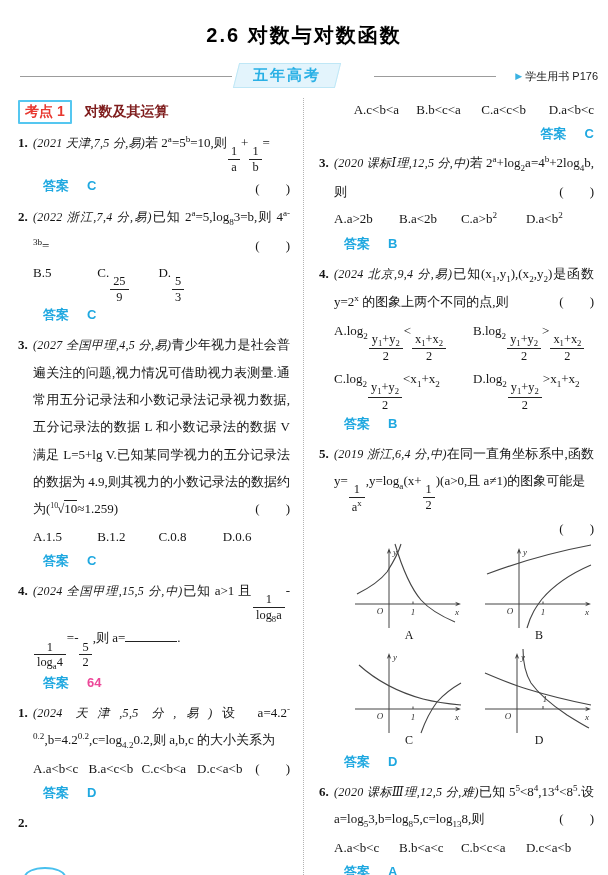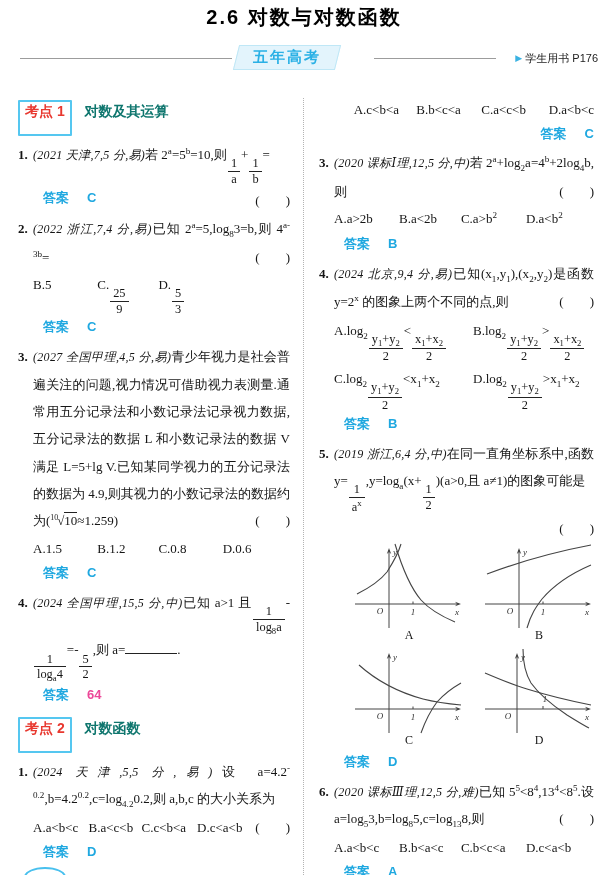--- a/index.html
+++ b/index.html
@@ -1,43 +1,43 @@
 <!DOCTYPE html>
 <html lang="zh"><head>
 <meta charset="utf-8">
 <style>
   html,body{margin:0;padding:0;background:#fff;}
   body{width:608px;height:875px;overflow:hidden;font-family:"Liberation Serif","DejaVu Serif",serif;
        font-size:13px;color:#151515;position:relative;}
   .page{position:absolute;inset:0;background:#fff;}
   
-  .title{margin:0;padding-top:4px;text-align:center;font-family:"Liberation Sans","DejaVu Sans",sans-serif;
+  .title{margin:0;padding-top:22px;text-align:center;font-family:"Liberation Sans","DejaVu Sans",sans-serif;
          font-weight:bold;font-size:20px;letter-spacing:2px;color:#000;}
   .bannerrow{position:relative;height:38px;margin-top:10px;}
   .rule{position:absolute;top:17px;height:1px;background:#9c9c9c;}
   .rule.l{left:20px;width:212px;}
   .rule.r{left:374px;width:122px;}
   .banner{position:absolute;left:236px;top:4px;background:#e3f4fc;border:1px solid #bfe7f6;
           transform:skewX(-14deg);padding:2px 16px;}
   .bannertext{display:inline-block;transform:skewX(14deg);font-family:"Liberation Sans","DejaVu Sans",sans-serif;
           font-weight:bold;font-size:15px;color:#29b0e5;letter-spacing:2px;}
   .pageref{position:absolute;right:10px;top:10px;font-family:"Liberation Sans","DejaVu Sans",sans-serif;
           font-size:11px;color:#222;}
   .arrow{color:#3ab2e2;font-size:9px;margin-right:3px;vertical-align:1px;}
   
   .cols{position:absolute;top:96px;left:0;right:0;bottom:0;}
   .divider{position:absolute;left:303px;top:2px;bottom:0;border-left:1px dotted #b3b3b3;}
   .col{position:absolute;top:0;bottom:0;overflow:hidden;}
   .col.left{left:18px;width:272px;}
   .col.right{left:319px;width:275px;}
   
   .kaodian{margin:4px 0 5px;font-family:"Liberation Sans","DejaVu Sans",sans-serif;font-weight:bold;font-size:14px;}
-  .kbadge{display:inline-block;border:2px solid #55c7f0;border-radius:1px;padding:0 5px 13px;color:#e8382f;
+  .kbadge{display:inline-block;border:2px solid #55c7f0;border-radius:1px;padding:0 5px 1px;color:#e8382f;
           margin-right:9px;line-height:1.35;}
-  .ktitle{color:#0f766e;}
+  .ktitle{color:#7f1d1d;}
   
   .q{display:flex;margin:1px 0 0;}
   .qnum{flex:none;width:15px;font-weight:bold;line-height:2.1;}
   .qbody{flex:1;min-width:0;}
   .stem{line-height:2.1;text-align:justify;}
   .src{font-style:italic;font-size:12px;letter-spacing:0.3px;}
   .br{float:right;}
   .opts{display:grid;grid-template-columns:1.05fr 1fr 1.05fr 1.1fr;line-height:2.1;}
   .opts.two{grid-template-columns:1.15fr 1fr;line-height:2.3;}
   .ans{margin:2px 0 6px;padding-left:10px;font-family:"Liberation Sans","DejaVu Sans",sans-serif;
@@ -167,24 +167,20 @@
                   <span class="fn">5</span>
                   <span class="fd">2</span>
                 </span>,则 a=<span class="blank"></span>.</span>
           </div>
           <div class="ans">
             <span>答案</span><span class="letter dark">64</span>
           </div>
         </div>
       </div>
 
-      <div class="kaodian" style="margin-top:7px;">
-        <span class="kbadge">考点 2</span>
-        <span class="ktitle">对数函数</span>
-      </div>
 
       <div class="q">
         <span class="qnum">1.</span>
         <div class="qbody">
           <div class="stem">
             <span class="src">(2024 天津,5,5 分,易)</span><span>设 a=4.2<sup>-0.2</sup>,b=4.2<sup>0.2</sup>,c=log<sub>4.2</sub>0.2,则 a,b,c 的大小关系为</span><span class="br">(　　)</span>
           </div>
           <div class="opts">
             <span>A.a&lt;b&lt;c</span>
             <span>B.a&lt;c&lt;b</span>

